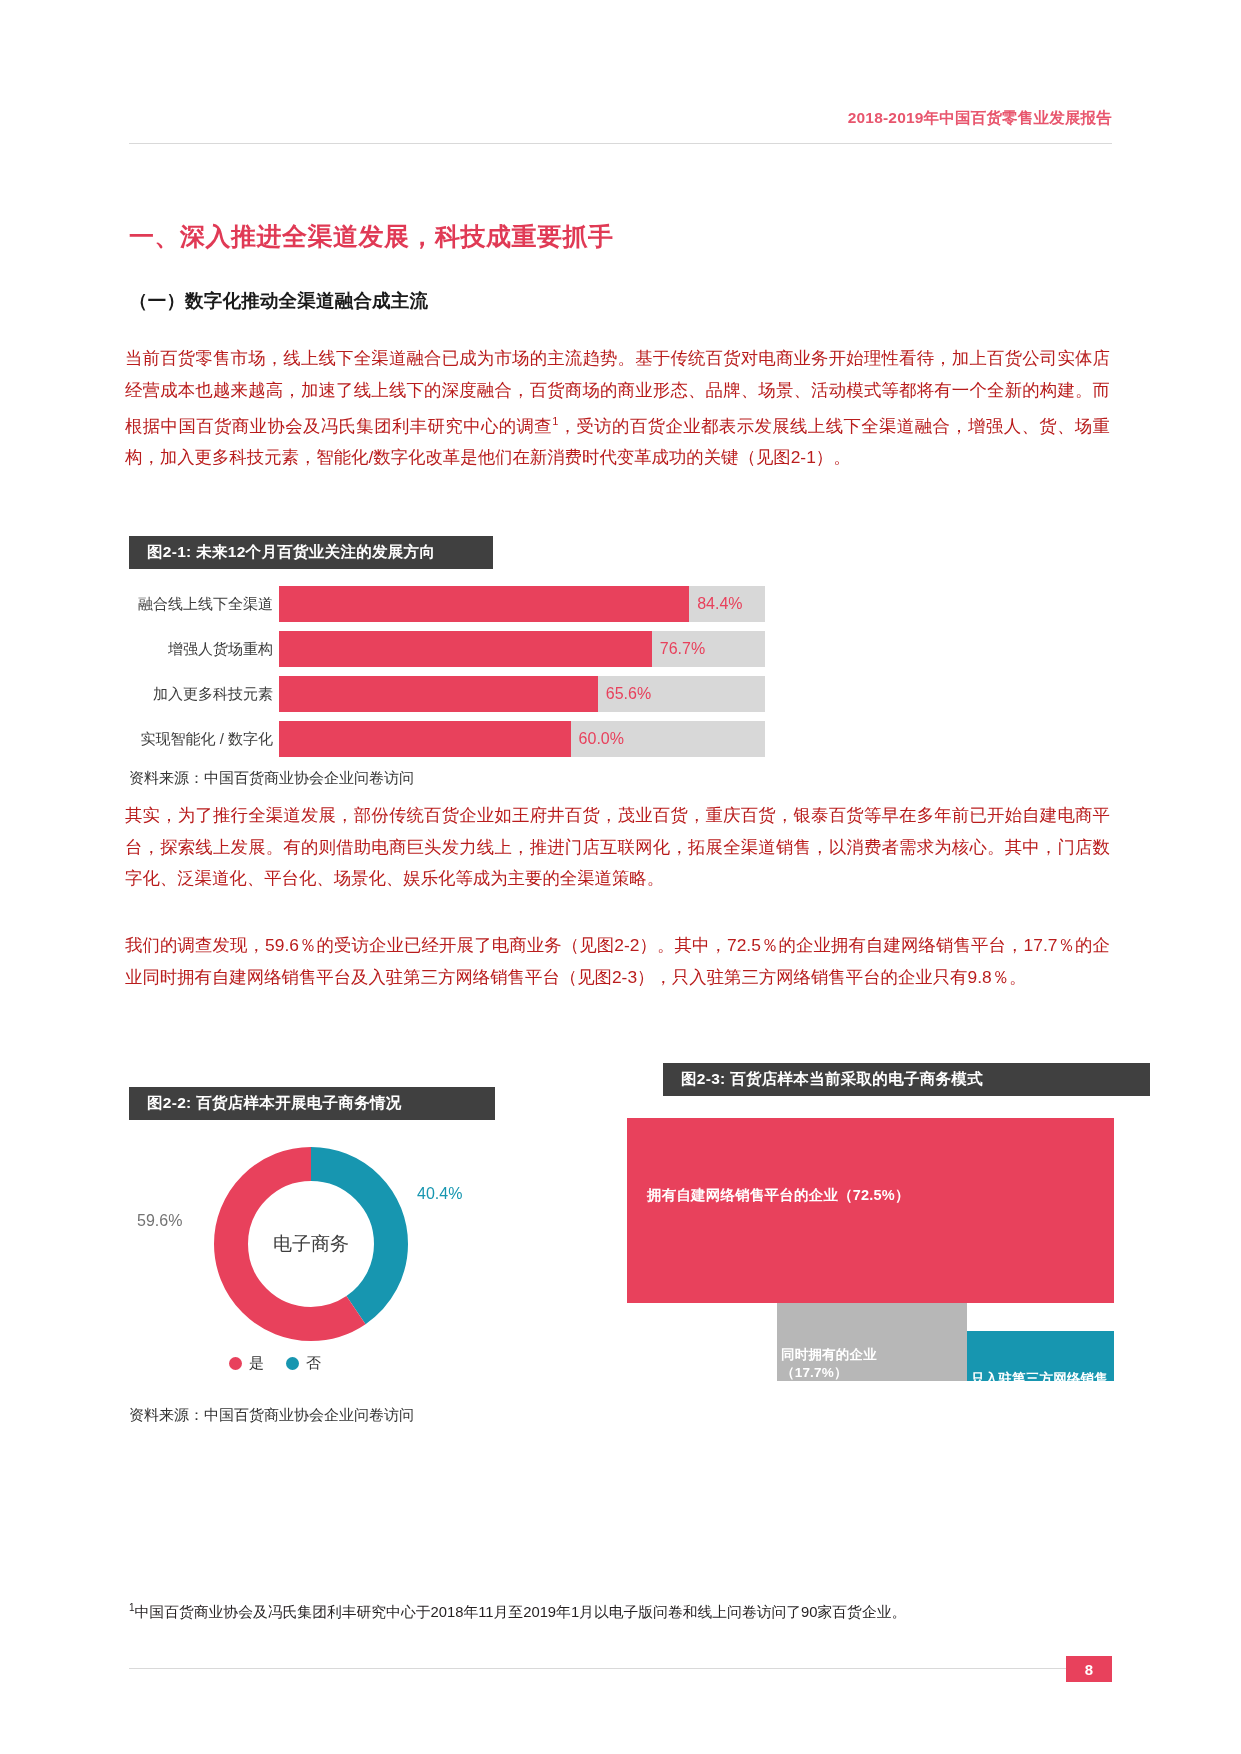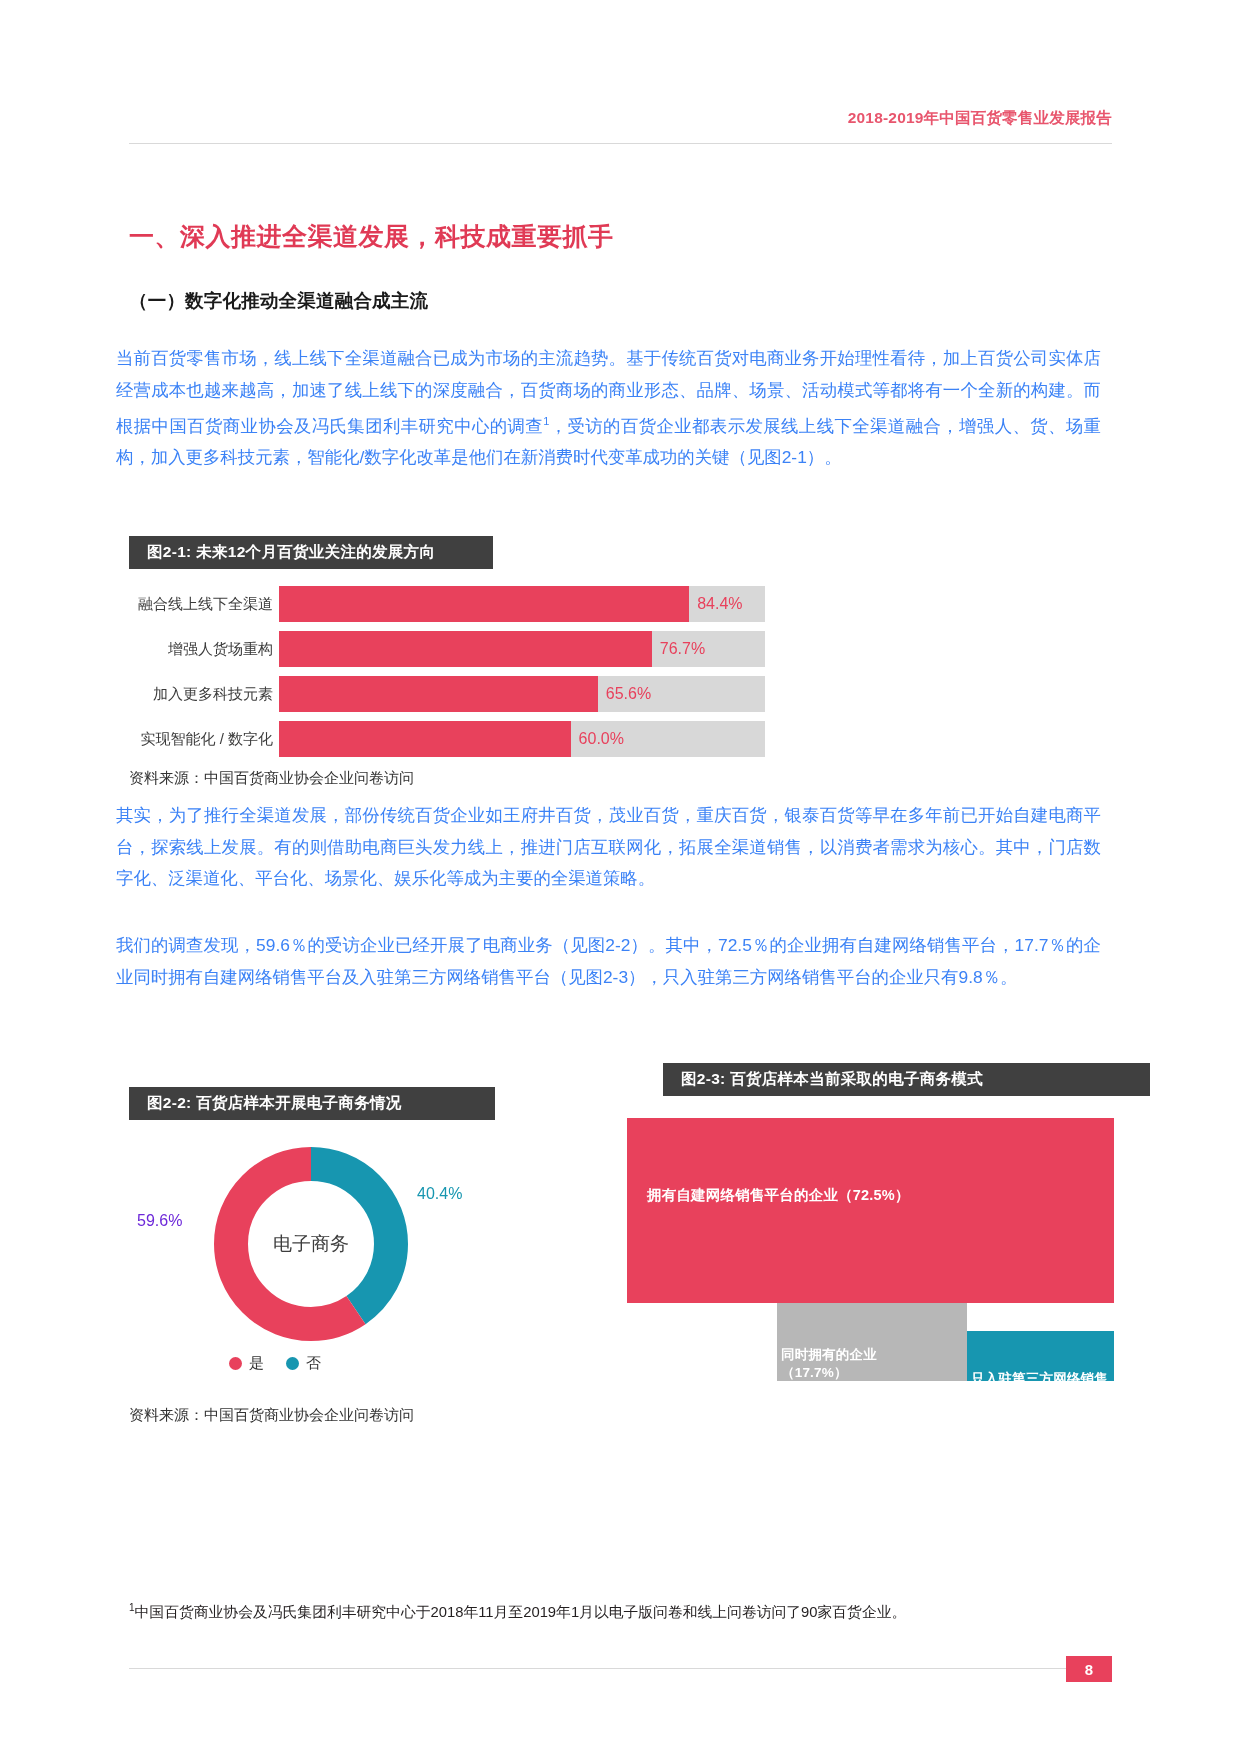--- a/index.html
+++ b/index.html
@@ -40,23 +40,23 @@
     position: absolute; left: 129px; top: 288px;
     color: #1a1a1a;
     font-size: 18.5px;
     font-weight: bold;
     letter-spacing: .2px;
   }
 
   
   .para {
     position: absolute;
-    left: 116px;
+    left: 125px;
     width: 985px;
-    color: #3b82f6;
+    color: #b91c1c;
     font-size: 17.4px;
     line-height: 31.5px;
     text-align: justify;
     text-justify: inter-ideograph;
   }
   #para1 { top: 343px; }
   #para2 { top: 800px; }
   #para3 { top: 930px; }
 
   sup.fn { font-size: 11px; vertical-align: super; }
@@ -99,21 +99,21 @@
   #fig22 .fig-banner { width: 366px; height: 33px; }
   .donut-area { position: relative; height: 230px; margin-top: 22px; }
   .donut-svg { position: absolute; left: 80px; top: 0; }
   .donut-center {
     position: absolute; left: 80px; top: 0; width: 204px; height: 204px;
     display: flex; align-items: center; justify-content: center;
     font-size: 19px; color: #3d3d3d; pointer-events: none;
   }
   .pct-left {
     position: absolute; left: 8px; top: 70px;
-    font-size: 16px; color: #6d28d9;
+    font-size: 16px; color: #737373;
   }
   .pct-right {
     position: absolute; left: 288px; top: 43px;
     font-size: 16px; color: #1796b0;
   }
   .legend {
     position: absolute; left: 100px; top: 212px;
     display: flex; align-items: center; gap: 22px;
   }
   .lg-item { display: flex; align-items: center; gap: 7px; font-size: 15px; color: #333; }

